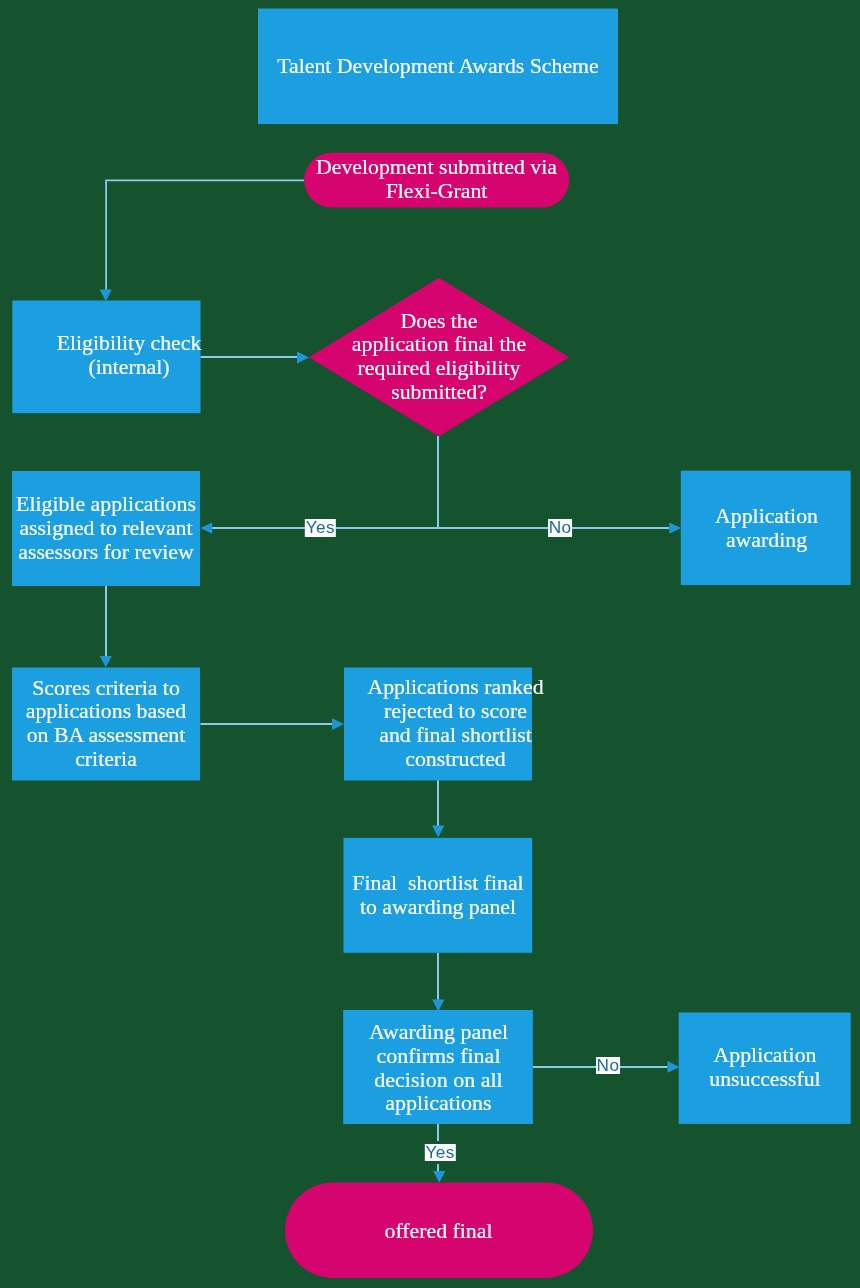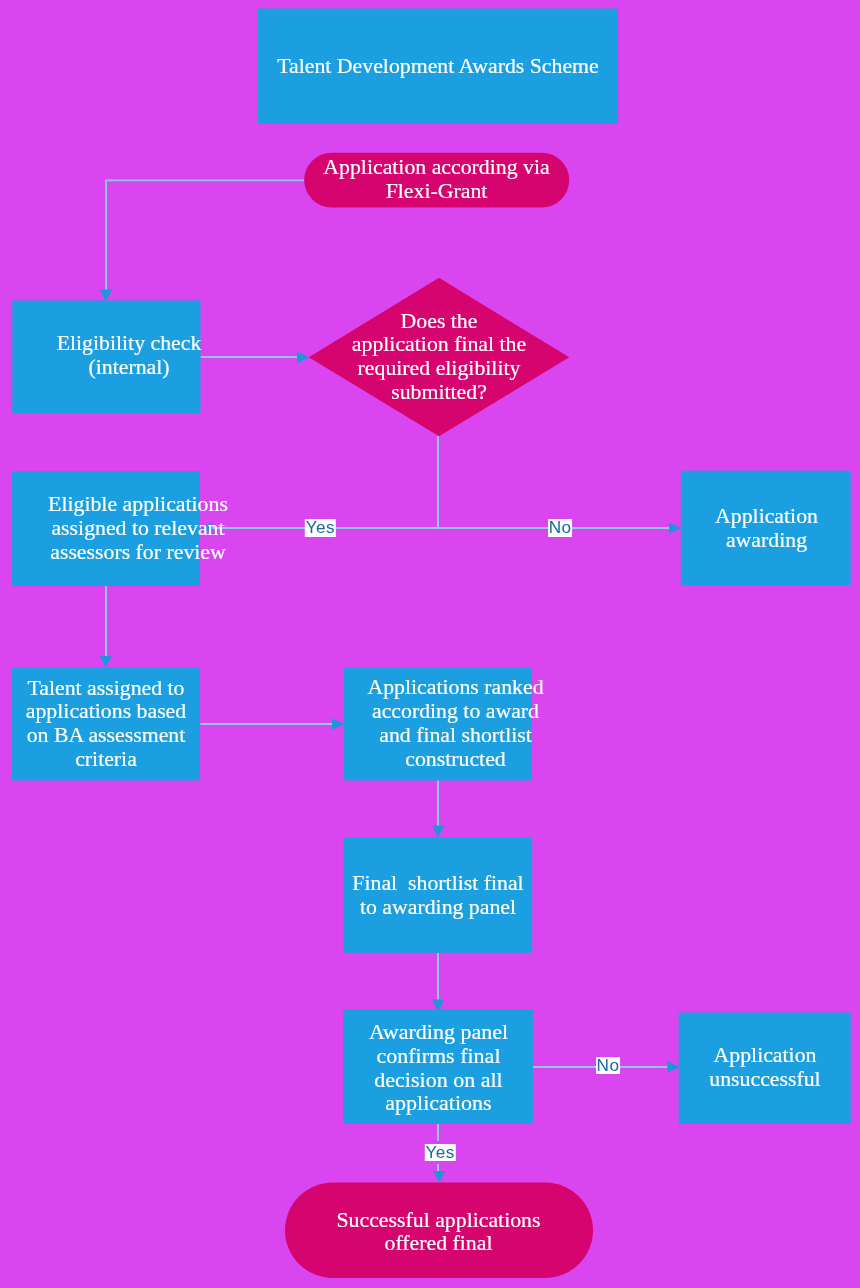--- a/index.html
+++ b/index.html
@@ -1,38 +1,38 @@
 <!DOCTYPE html>
 <html><head>
 <meta charset="utf-8">
 <title>Talent Development Awards Scheme</title>
 <style>
   html,body{margin:0;padding:0;background:#ffffff;}
   body{width:860px;height:1288px;overflow:hidden;font-family:"Liberation Serif",serif;}
-  #canvas{position:relative;width:860px;height:1288px;background:#d946ef;}
+  #canvas{position:relative;width:860px;height:1288px;background:#14532d;}
   svg.flow{position:absolute;left:0;top:0;width:860px;height:1288px;}
   .nodetext{position:absolute;display:flex;align-items:center;justify-content:center;
      text-align:center;color:#ffffff;font-family:"Liberation Serif",serif;
      line-height:23.7px;pointer-events:none;-webkit-text-stroke:0.2px currentColor;transform:translateZ(0);}
   .bx{fill:#1C9FE0;}
   .pk{fill:#D5046F;}
   .ln{fill:none;stroke:#8ACBEC;stroke-width:2;}
   .ln.thin{stroke-width:1.8;}
   .ahd{fill:#1E95D8;}
   .edgelabel{position:absolute;color:#19699E;font-family:"Liberation Sans",sans-serif;
      text-align:left;white-space:nowrap;pointer-events:none;font-size:17.2px;
      line-height:17.2px;background:#ffffff;transform:translate(-50%,0) translateZ(0);letter-spacing:0.45px;padding:0 0.5px;}
   .lines{display:block;}
   .tline{display:block;white-space:pre;}
 
   .t-title{left:258px;top:9.4px;width:360px;height:115.5px;font-size:21.8px;}
   .t-sub{left:304px;top:153.3px;width:265px;height:53px;font-size:21.8px;}
   .t-elig{left:12px;top:300.0px;width:188px;height:112px;font-size:21.8px;padding-left:23px;}
   .t-dec{left:329px;top:278px;width:220px;height:158px;font-size:21.8px;}
-  .t-assg{left:12px;top:471.4px;width:188px;height:115px;font-size:21.8px;margin-left:32px;}
+  .t-assg{left:12px;top:471.4px;width:188px;height:115px;font-size:21.8px;}
   .t-rej{left:681px;top:471.0px;width:171px;height:115px;font-size:21.8px;}
   .t-sco{left:12px;top:667.6px;width:188px;height:113px;font-size:21.8px;}
   .t-rnk{left:344px;top:667.4px;width:223px;height:113px;font-size:21.8px;}
   .t-shl{left:344px;top:837.8px;width:188px;height:116px;font-size:21.8px;}
   .t-pan{left:344px;top:1011.6px;width:189px;height:112px;font-size:22px;}
   .t-uns{left:679px;top:1011.3px;width:172px;height:113px;font-size:21.8px;}
   .t-off{left:285px;top:1185.3px;width:307px;height:94px;font-size:21.8px;}
 
   .l-yes{left:320.4px;top:519.4px;}
   .l-no{left:560.1px;top:519.4px;}
@@ -93,21 +93,21 @@
     </g>
   </svg>
 
   <div class="nodetext t-title">
       <span class="lines">
         <span class="tline">Talent Development Awards Scheme</span>
       </span>
     </div>
   <div class="nodetext t-sub">
       <span class="lines">
-        <span class="tline">Application according via</span>
+        <span class="tline">Development submitted via</span>
         <span class="tline">Flexi-Grant</span>
       </span>
     </div>
   <div class="nodetext t-elig">
       <span class="lines">
         <span class="tline">Eligibility check</span>
         <span class="tline">(internal)</span>
       </span>
     </div>
   <div class="nodetext t-dec">
@@ -126,30 +126,30 @@
       </span>
     </div>
   <div class="nodetext t-rej">
       <span class="lines">
         <span class="tline">Application</span>
         <span class="tline">awarding</span>
       </span>
     </div>
   <div class="nodetext t-sco">
       <span class="lines">
-        <span class="tline">Talent assigned to</span>
+        <span class="tline">Scores criteria to</span>
         <span class="tline">applications based</span>
         <span class="tline">on BA assessment</span>
         <span class="tline">criteria</span>
       </span>
     </div>
   <div class="nodetext t-rnk">
       <span class="lines">
         <span class="tline">Applications ranked</span>
-        <span class="tline">according to award</span>
+        <span class="tline">rejected to score</span>
         <span class="tline">and final shortlist</span>
         <span class="tline">constructed</span>
       </span>
     </div>
   <div class="nodetext t-shl">
       <span class="lines">
         <span class="tline">Final  shortlist final</span>
         <span class="tline">to awarding panel</span>
       </span>
     </div>
@@ -162,21 +162,20 @@
       </span>
     </div>
   <div class="nodetext t-uns">
       <span class="lines">
         <span class="tline">Application</span>
         <span class="tline">unsuccessful</span>
       </span>
     </div>
   <div class="nodetext t-off">
       <span class="lines">
-        <span class="tline">Successful applications</span>
         <span class="tline">offered final</span>
       </span>
     </div>
 
   <div class="edgelabel l-yes">Yes</div>
   <div class="edgelabel l-no">No</div>
   <div class="edgelabel l-no2">No</div>
   <div class="edgelabel l-yes2">Yes</div>
 </div>
 

